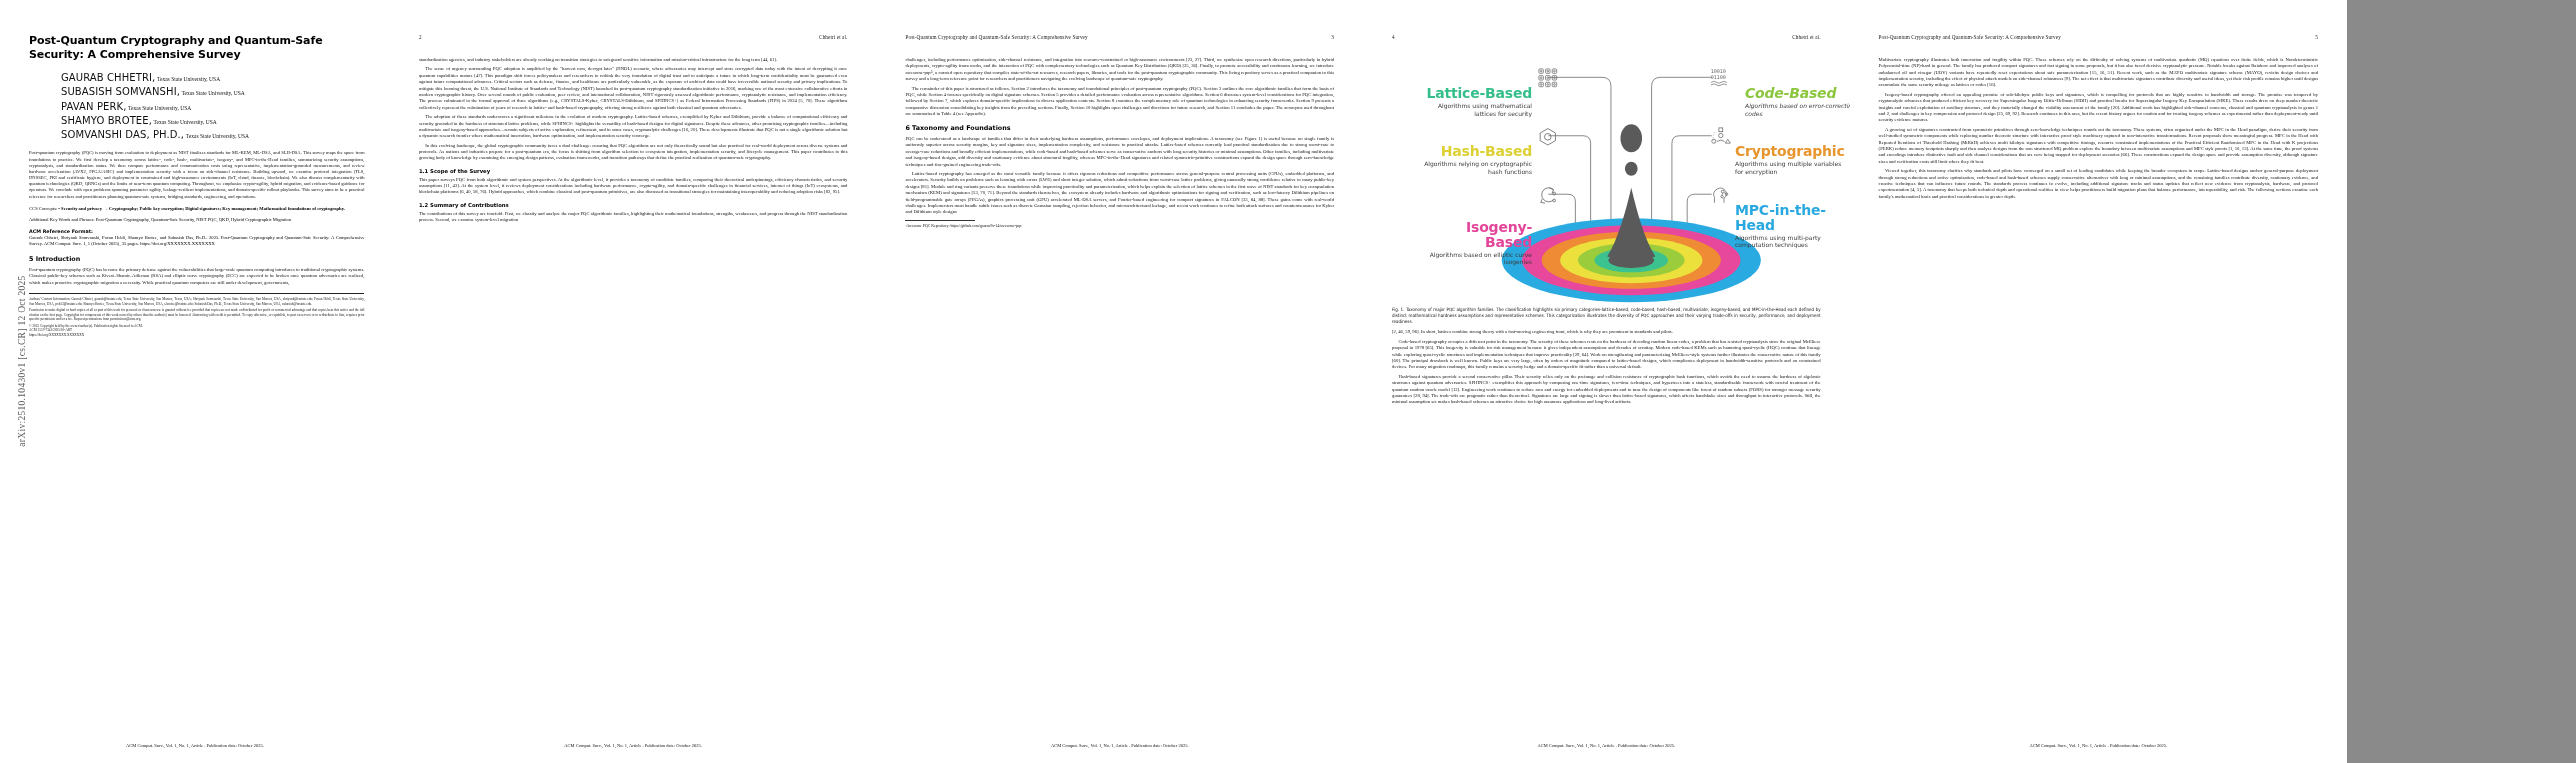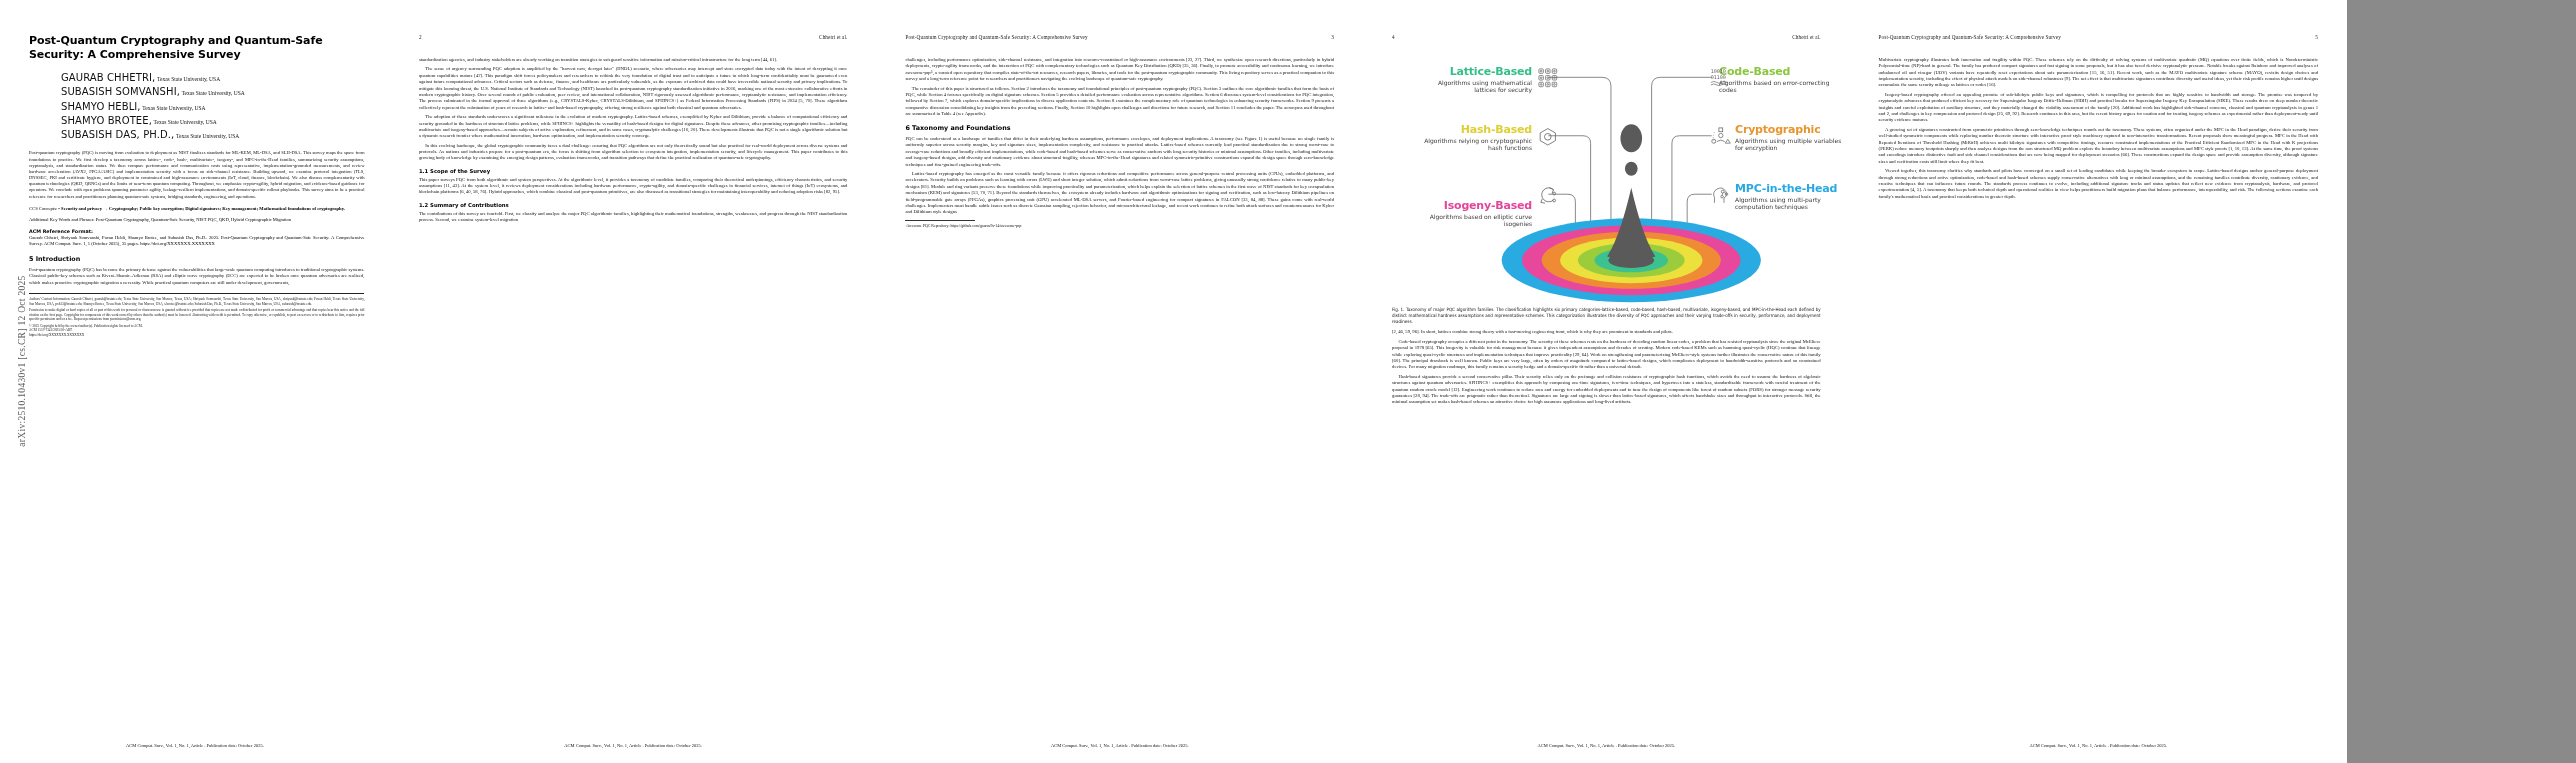--- a/index.html
+++ b/index.html
@@ -61,22 +61,22 @@
     font-size:4.5px;color:#111;font-family:"Liberation Serif",serif;}
 
   
   .figwrap{width:100%;margin:1.3px 0 3.8px 0;}
   .fig{position:relative;width:476px;height:249px;}
   .figcap{font-family:"DejaVu Sans Condensed","DejaVu Sans",sans-serif;
     font-size:4.5px;line-height:1.36;text-align:justify;color:#111;margin-top:1.3px;}
   .figcap b{font-weight:normal;}
 
   .lbl{position:absolute;width:111px;}
-  .lbl .ttl{font-family:"DejaVu Sans",sans-serif;font-weight:bold;font-size:11px;
-    line-height:1.06;letter-spacing:-0.2px;}
+  .lbl .ttl{font-family:"DejaVu Sans",sans-serif;font-weight:bold;font-size:14px;
+    line-height:1.06;letter-spacing:-0.2px;margin-top:20px;}
   .lbl .dsc{font-family:"DejaVu Sans",sans-serif;font-size:6px;line-height:1.26;color:#3c3c3c;margin-top:1.3px;}
   .lbl.right-align{text-align:right;}
   .icon-box{position:absolute;width:21.6px;height:21.6px;}
 
   .cone{position:absolute;left:0;top:0;width:476px;height:249px;}
 </style>
 </head>
 <body>
 
 <div id="viewport">
@@ -91,29 +91,29 @@
     <div class="authors">
       <div class="author">
         <span class="nm">GAURAB CHHETRI,</span>
         <span class="af">Texas State University, USA</span>
       </div>
       <div class="author">
         <span class="nm">SUBASISH SOMVANSHI,</span>
         <span class="af">Texas State University, USA</span>
       </div>
       <div class="author">
-        <span class="nm">SHAMYO HEBLI,</span>
+        <span class="nm">PAVAN PERK,</span>
         <span class="af">Texas State University, USA</span>
       </div>
       <div class="author">
         <span class="nm">SHAMYO BROTEE,</span>
         <span class="af">Texas State University, USA</span>
       </div>
       <div class="author">
-        <span class="nm">SUBASISH DAS, PH.D.,</span>
+        <span class="nm">SOMVANSHI DAS, PH.D.,</span>
         <span class="af">Texas State University, USA</span>
       </div>
     </div>
 
     <div class="abstract">Post-quantum cryptography (PQC) is moving from evaluation to deployment as NIST finalizes standards for ML-KEM, ML-DSA, and SLH-DSA. This survey maps the space from foundations to practice. We first develop a taxonomy across lattice-, code-, hash-, multivariate-, isogeny-, and MPC-in-the-Head families, summarizing security assumptions, cryptanalysis, and standardization status. We then compare performance and communication costs using representative, implementation-grounded measurements, and review hardware acceleration (AVX2, FPGA/ASIC) and implementation security with a focus on side-channel resistance. Building upward, we examine protocol integration (TLS, DNSSEC, PKI and certificate hygiene, and deployment in constrained and high-assurance environments (IoT, cloud, finance, blockchain). We also discuss complementarity with quantum technologies (QKD, QRNGs) and the limits of near-term quantum computing. Throughout, we emphasize crypto-agility, hybrid migration, and evidence-based guidance for operators. We conclude with open problems spanning parameter agility, leakage-resilient implementations, and domain-specific rollout playbooks. This survey aims to be a practical reference for researchers and practitioners planning quantum-safe systems, bridging standards, engineering, and operations.</div>
 
     <div class="ccs">
       <span>CCS Concepts:</span><b> • Security and privacy → Cryptography; Public key encryption; Digital signatures; Key management; Mathematical foundations of cryptography.</b>
     </div>
 
@@ -267,21 +267,21 @@
         <div class="icon-box" style="left:145px;top:127px;">
           <svg viewBox="0 0 34 34" width="21.6" height="21.6" fill="none" stroke="#666" stroke-width="1.3">
             <path d="M26 9 A11 11 0 1 0 26 25"></path>
             <path d="M20 6 l6 3 -2 5" stroke-linecap="round"></path>
             <path d="M8 24 l-2 5 6 1" stroke-linecap="round"></path>
             <circle cx="27" cy="15" r="2.2"></circle>
               <circle cx="27" cy="26" r="2.2"></circle>
           </svg>
         </div>
 
-        <div class="lbl" style="left:327px;top:9px;">
+        <div class="lbl" style="left:353px;top:9px;font-style:italic;">
           <div class="ttl" style="color:#8cc63f">Code-Based</div>
           <div class="dsc">Algorithms based on error-correcting codes</div>
         </div>
         <div class="icon-box" style="left:318px;top:10.2px;">
           <svg viewBox="0 0 34 34" width="21.6" height="21.6" fill="none" stroke="#666" stroke-width="1.1">
             <text x="1" y="10" font-size="8" fill="#666" stroke="none" font-family="DejaVu Sans Mono, monospace">10010</text>
             <text x="1" y="19" font-size="8" fill="#666" stroke="none" font-family="DejaVu Sans Mono, monospace">01100</text>
             <path d="M2 24 q4 -3 8 0 t8 0 t8 0" stroke-linecap="round"></path>
             <path d="M2 28 q4 -3 8 0 t8 0 t8 0" stroke-linecap="round"></path>
           </svg>

